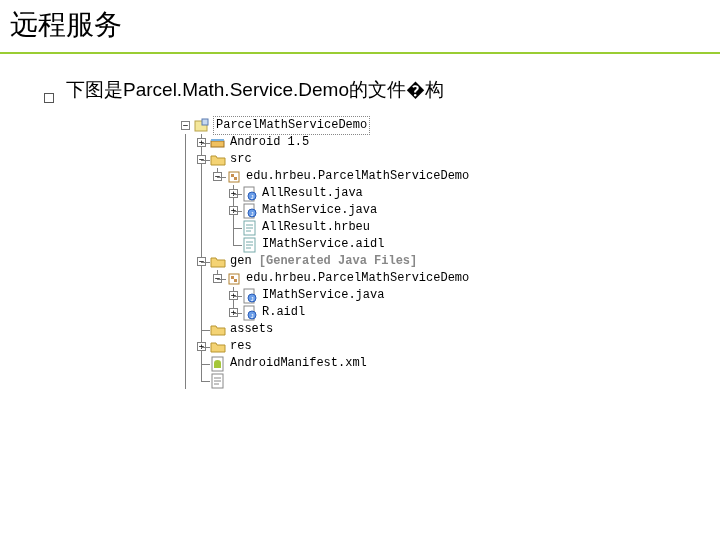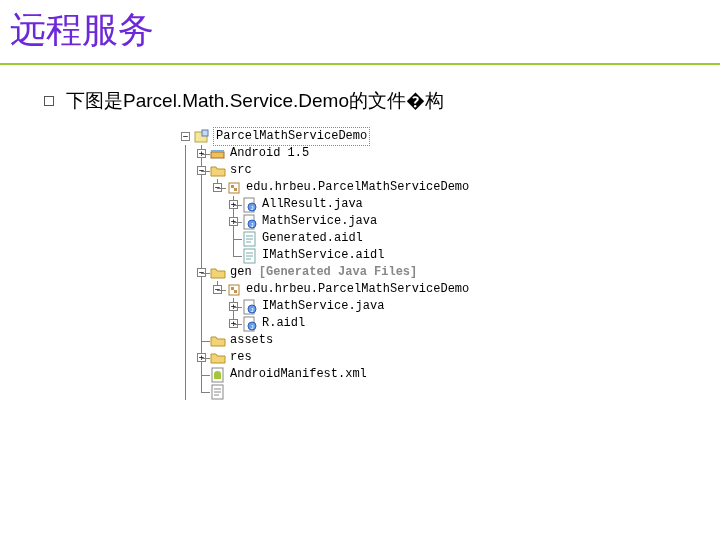--- a/index.html
+++ b/index.html
@@ -9,27 +9,27 @@
       background: #fff;
       font-family: "Microsoft YaHei", Arial, sans-serif;
       position: relative;
       overflow: hidden;
     }
     .title-bar {
       border-bottom: 2px solid #9acd32;
       padding: 6px 10px 8px 10px;
     }
     .title {
-      font-size: 36px;
-      color: #6d28d9;
+      font-size: 28px;
+      color: #000000;
       font-weight: normal;
     }
     .bullet-row {
       display: flex;
-      align-items: center;
+      align-items: flex-end;
       margin: 22px 0 0 44px;
     }
     .bullet {
       width: 10px;
       height: 10px;
       border: 1.5px solid #555;
       margin-right: 12px;
       display: inline-block;
     }
     .bullet-text {
@@ -198,21 +198,21 @@
         <span class="seg t"></span>
       </span>
     <span class="icon">
       <svg width="16" height="16">
           <rect x="2" y="1" width="11" height="14" fill="#fff" stroke="#7aa"></rect>
           <line x1="4" y1="5" x2="11" y2="5" stroke="#7aa"></line>
           <line x1="4" y1="8" x2="11" y2="8" stroke="#7aa"></line>
           <line x1="4" y1="11" x2="9" y2="11" stroke="#7aa"></line>
         </svg>
     </span>
-    <span class="lbl">Generated.aidl</span>
+    <span class="lbl">AllResult.hrbeu</span>
   </div>
 
   <div class="row">
     <span class="gutter">
         <span class="seg v"></span>
         <span class="seg v"></span>
         <span class="seg e"></span>
         <span class="seg l"></span>
       </span>
     <span class="icon">

